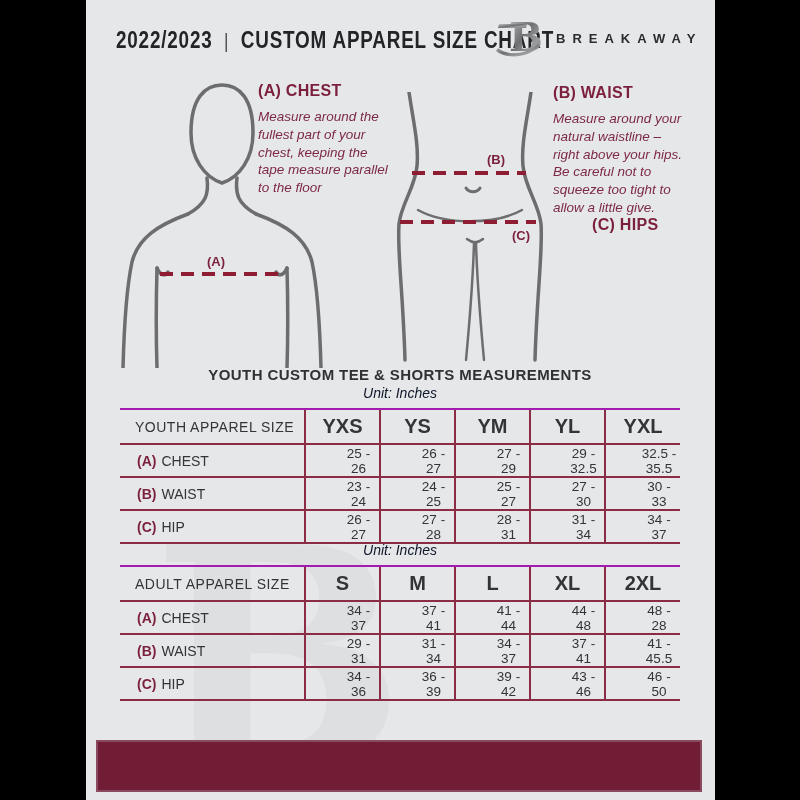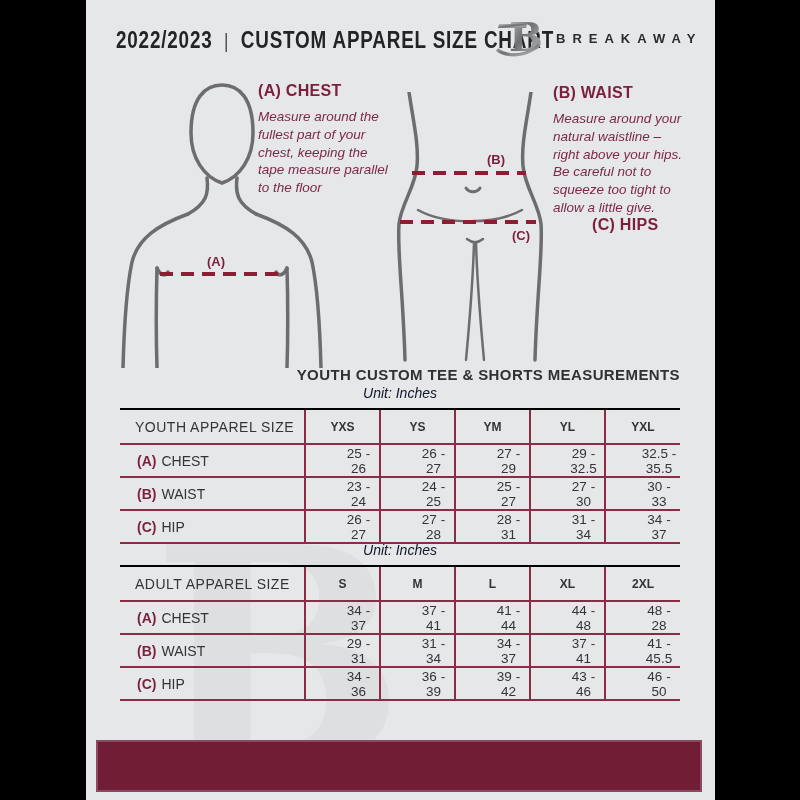--- a/index.html
+++ b/index.html
@@ -26,30 +26,30 @@
 
   
   .fig{position:absolute;z-index:1;}
   .fig-upper{left:30px;top:78px;width:210px;height:290px;}
   .fig-lower{left:304px;top:92px;width:160px;height:270px;}
 
   
   .tbl-section{position:absolute;left:34px;width:560px;z-index:1;}
   .tbl-youth{top:366px;}
   .tbl-adult{top:540px;}
-  .tbl-title{margin:0;text-align:right;font-size:15px;font-weight:700;color:#303134;letter-spacing:.4px;}
+  .tbl-title{margin:0;text-align:center;font-size:15px;font-weight:700;color:#303134;letter-spacing:.4px;}
   .tbl-unit{margin:2px 0 7px 0;text-align:center;font-size:14px;font-style:italic;color:#0f172a;}
   table{width:100%;border-collapse:collapse;table-layout:fixed;}
   col.c-label{width:185px;}
   th,td{padding:0;height:31px;text-align:center;vertical-align:middle;
         font-size:13.5px;color:#333437;font-weight:400;}
-  thead th{height:33px;border-top:2px solid #000000;border-bottom:2px solid #8b2b45;}
+  thead th{height:33px;border-top:2px solid #a21caf;border-bottom:2px solid #8b2b45;}
   tbody tr td{border-bottom:2px solid #8b2b45;padding-left:32px;}
   th+th,td+td{border-left:2px solid #8b2b45;}
-  th.size{font-weight:700;font-size:12px;}
+  th.size{font-weight:700;font-size:20px;}
   th.lbl{text-align:left;padding-left:15px;font-weight:400;font-size:14px;letter-spacing:.5px;}
   td.rowlbl{text-align:left;padding-left:17px;font-size:14px;}
   td.rowlbl .pfx{color:#7b1f3c;font-weight:700;margin-right:5px;}
 
   
   .footer-bar{position:absolute;left:10px;top:740px;width:602px;height:48px;
     background:#721d36;border:2px solid #8a4a5f;z-index:2;}
   .watermark{position:absolute;left:66px;top:520px;z-index:0;
     font-family:"DejaVu Serif",serif;font-weight:700;font-size:300px;line-height:.92;
     color:rgba(70,70,80,0.05);user-select:none;}

